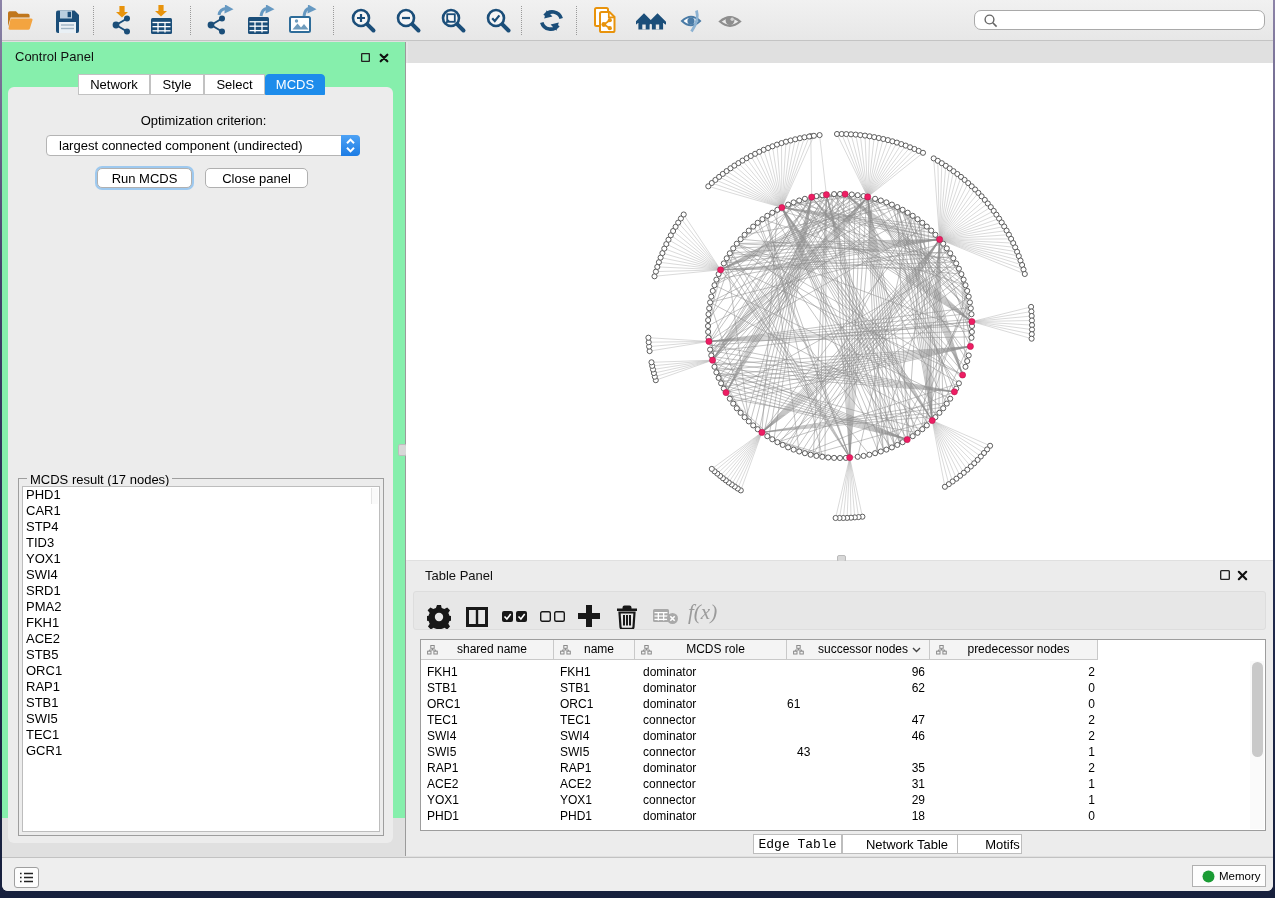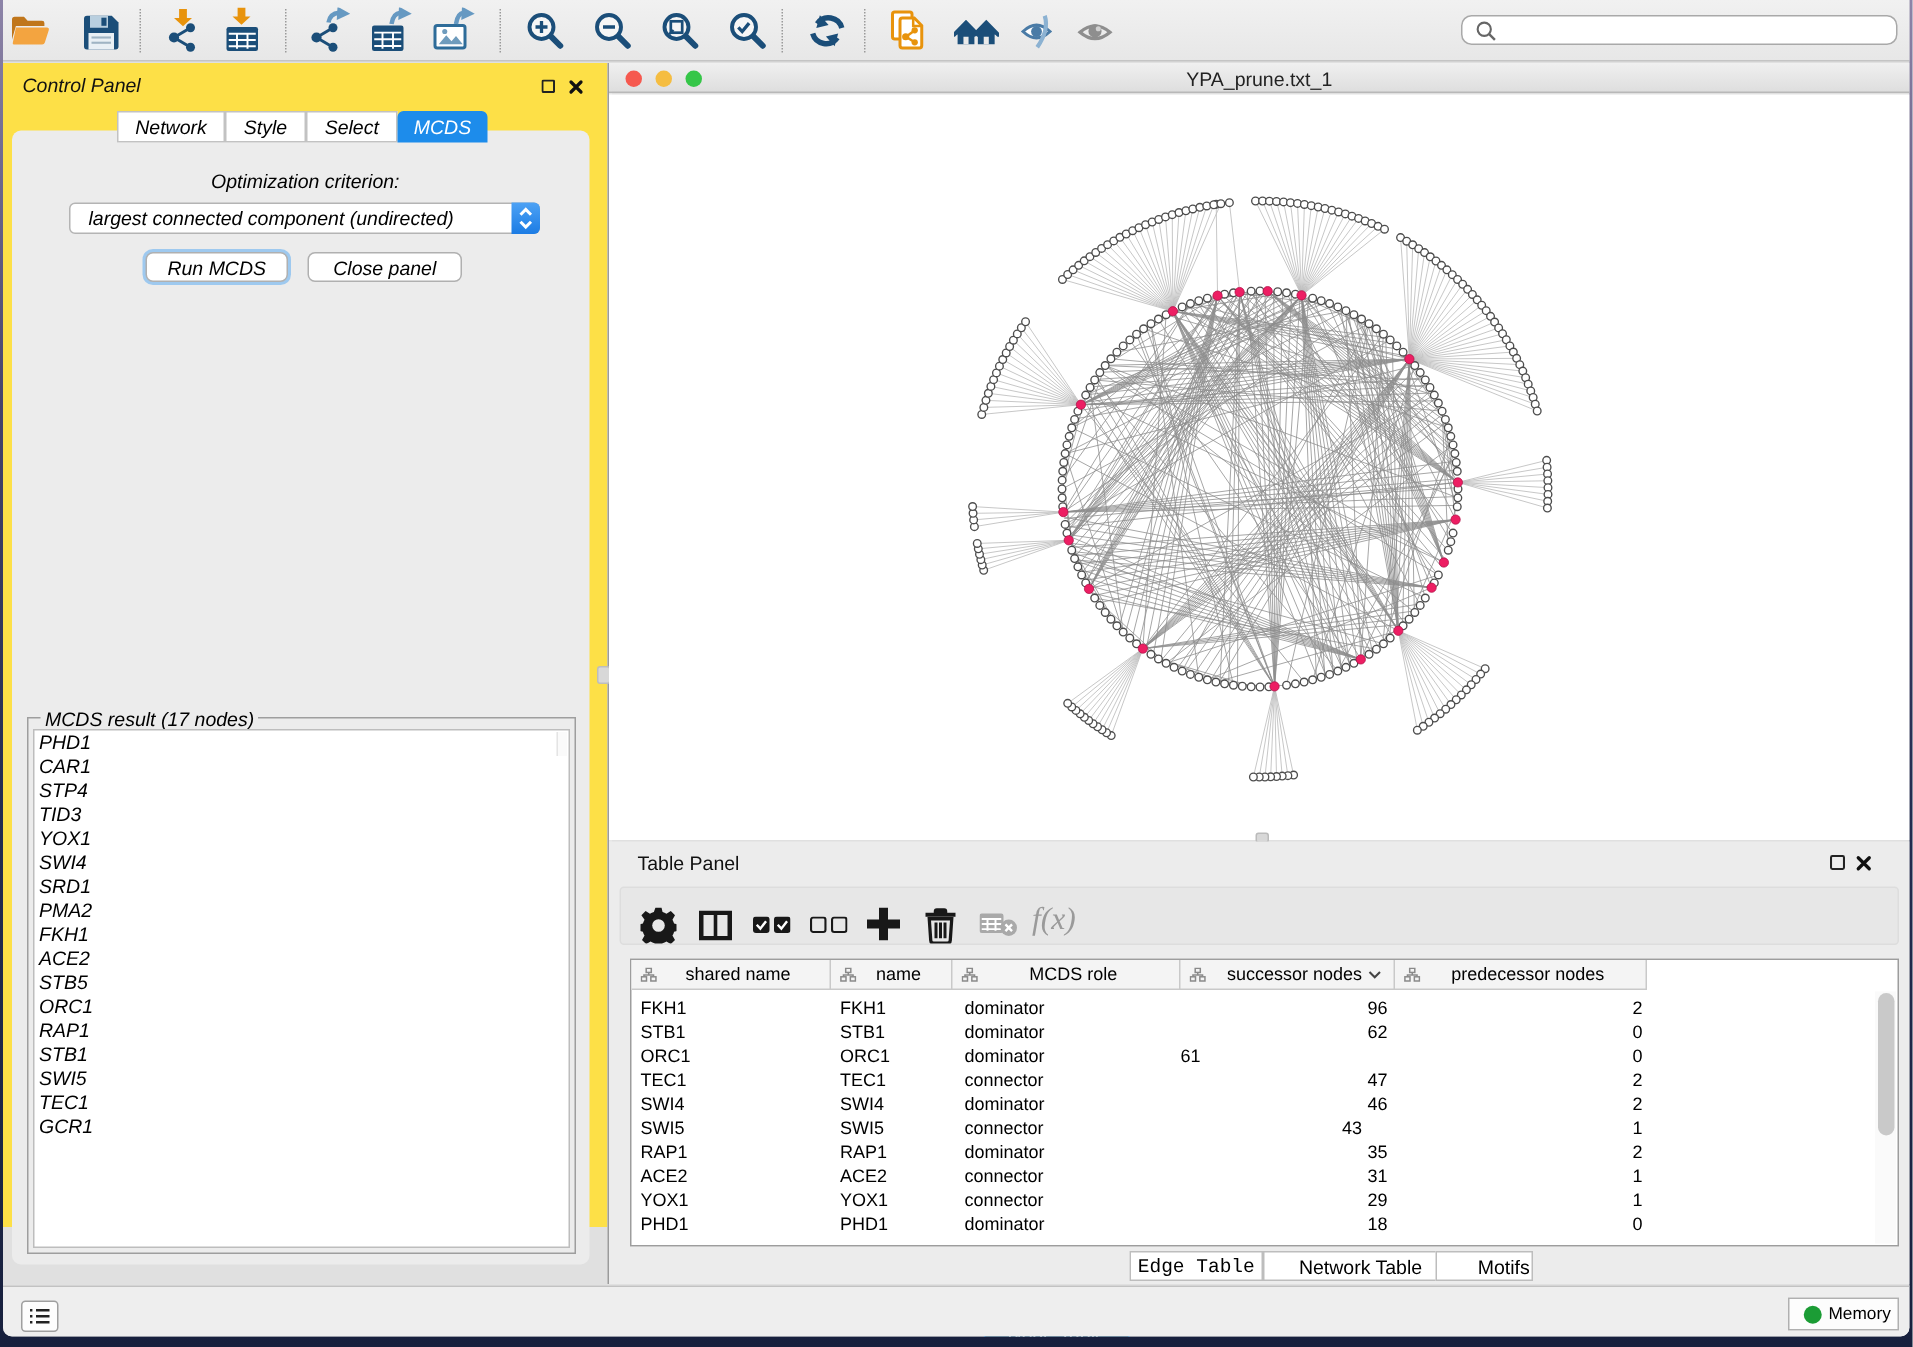--- a/index.html
+++ b/index.html
@@ -8,21 +8,21 @@
   .abs { position:absolute; }
   .window { position:absolute; left:2px; top:0; width:1271px; height:891px; background:#e0e0e0; border-bottom-left-radius:6px; border-bottom-right-radius:6px; overflow:hidden; }
 
   
   .toolbar { position:absolute; left:0; top:0; width:1271px; height:41px; background:linear-gradient(#f1f1f1,#e7e7e7); border-bottom:1px solid #c4c4c4; }
   .tsep { position:absolute; top:6px; height:29px; width:0; border-left:1px dotted #9a9a9a; }
   .ticon { position:absolute; top:6px; }
   .searchbox { position:absolute; left:972px; top:10px; width:291px; height:20px; background:#fff; border:1px solid #a9a9a9; border-radius:7px; }
 
   
-  .cpanel { position:absolute; left:0; top:42px; width:403px; height:776px; background:#fde047;font-style:italic; }
+  .cpanel { position:absolute; left:0; top:42px; width:403px; height:776px; background:#86efac; }
   .cptitle { position:absolute; left:13px; top:7px; font-size:13px; color:#111; }
   .tab { position:absolute; top:32px; height:21px; background:#fff; border:1px solid #c2c2c2; color:#000; font-size:13px; text-align:center; line-height:20px; }
   .tabsel { background:#1d8ceb; color:#fff; border:1px solid #1d8ceb; border-radius:4px 4px 0 0; }
   .cpcontent { position:absolute; left:6px; top:45px; width:385px; height:756px; background:#ececec; border-radius:6px; }
   .optlabel { position:absolute; left:0; top:71px; width:403px; text-align:center; font-size:13px; color:#000; }
   .combo { position:absolute; left:44px; top:93px; width:314px; height:21px; background:#fff; border:1px solid #b4b4b4; border-radius:4px; font-size:13px; line-height:19px; padding-left:12px; color:#000; }
   .combobtn { position:absolute; right:-1px; top:-1px; width:19px; height:21px; background:linear-gradient(#4da2f5,#1c7ce4); border-radius:0 4px 4px 0; }
   .btn { position:absolute; top:126px; height:20px; background:#fff; border:1px solid #b0b0b0; border-radius:5px; font-size:13px; text-align:center; line-height:19px; color:#000; }
   .btnfocus { box-shadow:0 0 0 2px #9ec9ef; }
   .fieldset { position:absolute; left:16px; top:436px; width:366px; height:358px; border:1px solid #9e9e9e; }
@@ -235,26 +235,20 @@
           <div>GCR1</div>
         <div class="mtrack"></div>
       </div>
     </div>
   </div>
 
   <div class="vsplit"></div>
   <div class="vline"></div>
   <div class="vgrip"></div>
 
-  <div class="nettitle">
-    <div class="tl" style="left:11px;background:#f6594f"></div>
-    <div class="tl" style="left:31px;background:#f5bd41"></div>
-    <div class="tl" style="left:51px;background:#35c648"></div>
-    <div class="netname">YPA_prune.txt_1</div>
-  </div>
   <div class="netcanvas"><svg width="867" height="497" viewBox="0 0 867 497">
 <g stroke="#8d8d8d" stroke-width="0.65" stroke-opacity="0.8">
 <line x1="420.4" y1="131.7" x2="494.1" y2="380.5"></line>
 <line x1="420.4" y1="131.7" x2="488.8" y2="383.1"></line>
 <line x1="420.4" y1="131.7" x2="483.4" y2="385.4"></line>
 <line x1="420.4" y1="131.7" x2="477.8" y2="387.5"></line>
 <line x1="420.4" y1="131.7" x2="419.0" y2="394.1"></line>
 <line x1="420.4" y1="131.7" x2="413.1" y2="393.3"></line>
 <line x1="420.4" y1="131.7" x2="407.3" y2="392.3"></line>
 <line x1="420.4" y1="131.7" x2="308.5" y2="222.2"></line>
@@ -1108,21 +1102,21 @@
           <div class="tc" style="left:6px">SWI4</div>
           <div class="tc" style="left:139px">SWI4</div>
           <div class="tc" style="left:222px">dominator</div>
           <div class="tc" style="left:366px;width:138px;text-align:right">46</div>
           <div class="tc" style="left:509px;width:165px;text-align:right">2</div>
         </div>
 <div class="trow" style="top:103.5px">
           <div class="tc" style="left:6px">SWI5</div>
           <div class="tc" style="left:139px">SWI5</div>
           <div class="tc" style="left:222px">connector</div>
-          <div class="tc" style="left:349px;width:138px;text-align:right">43</div>
+          <div class="tc" style="left:376px;width:138px;text-align:left">43</div>
           <div class="tc" style="left:509px;width:165px;text-align:right">1</div>
         </div>
 <div class="trow" style="top:119.5px">
           <div class="tc" style="left:6px">RAP1</div>
           <div class="tc" style="left:139px">RAP1</div>
           <div class="tc" style="left:222px">dominator</div>
           <div class="tc" style="left:366px;width:138px;text-align:right">35</div>
           <div class="tc" style="left:509px;width:165px;text-align:right">2</div>
         </div>
 <div class="trow" style="top:135.5px">

